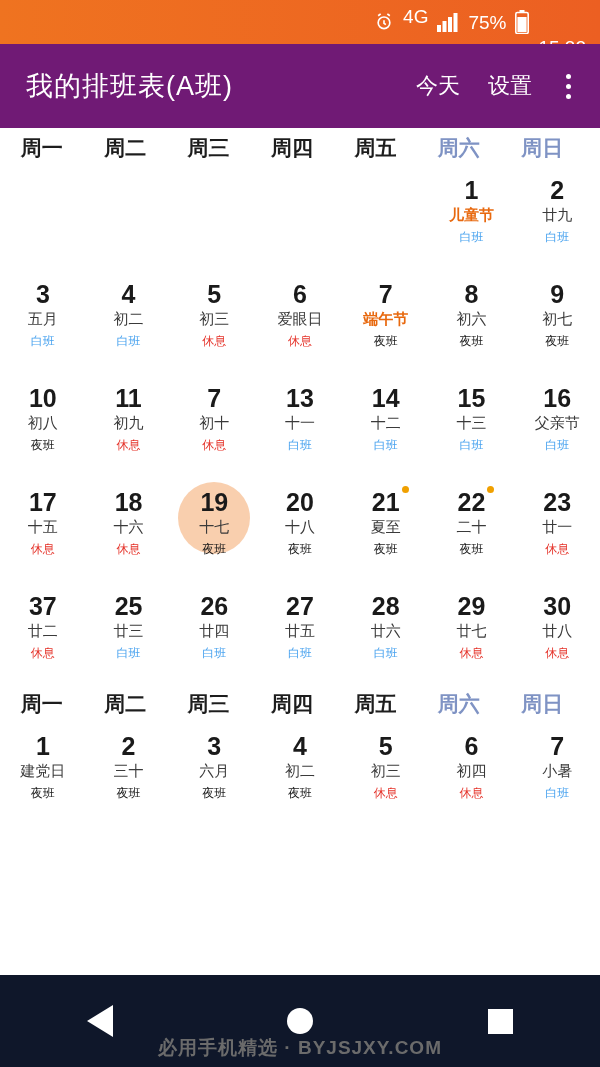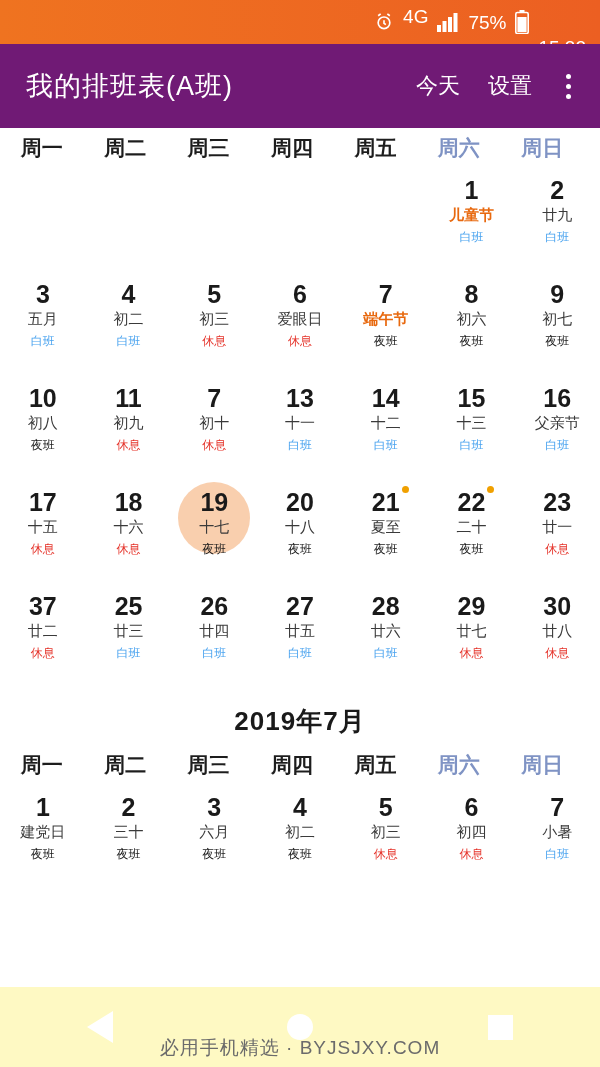--- a/index.html
+++ b/index.html
@@ -171,26 +171,27 @@
     width: 7px;
     height: 7px;
     border-radius: 50%;
     background: #f0a000;
     z-index: 3;
   }
   .cell.empty { height: 104px; }
 
   
   .navbar {
-    height: 80px;
-    background: #fef9c3;
+    height: 92px;
+    background: #0f172a;
     display: flex;
     align-items: center;
     justify-content: space-around;
     position: relative;
+    font-weight: bold;
   }
   .navbar .nav-back {
     width: 0; height: 0;
     border-top: 16px solid transparent;
     border-bottom: 16px solid transparent;
     border-right: 26px solid #ffffff;
   }
   .navbar .nav-home {
     width: 26px; height: 26px;
     border-radius: 50%;
@@ -423,21 +424,20 @@
             <div class="shift rest">休息</div>
           </div>
           <div class="cell">
             <div class="daynum">30</div>
             <div class="lunar">廿八</div>
             <div class="shift rest">休息</div>
           </div>
         </div>
       </div>
       <div>
-        <div class="month-title">2019年7月</div>
         <div class="weekrow">
           <div>周一</div>
           <div>周二</div>
           <div>周三</div>
           <div>周四</div>
           <div>周五</div>
           <div class="weekend">周六</div>
           <div class="weekend">周日</div>
         </div>
         <div class="grid">

